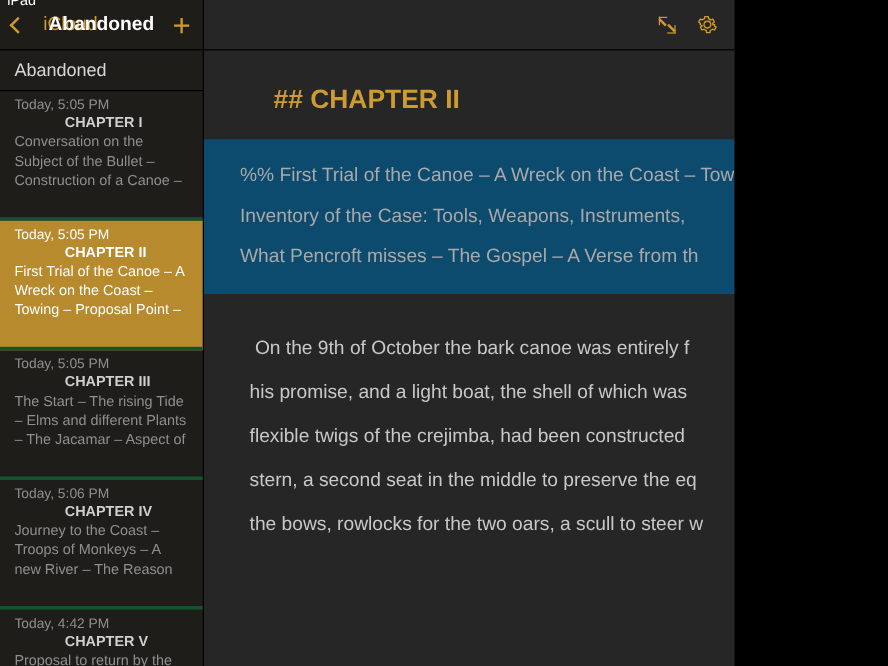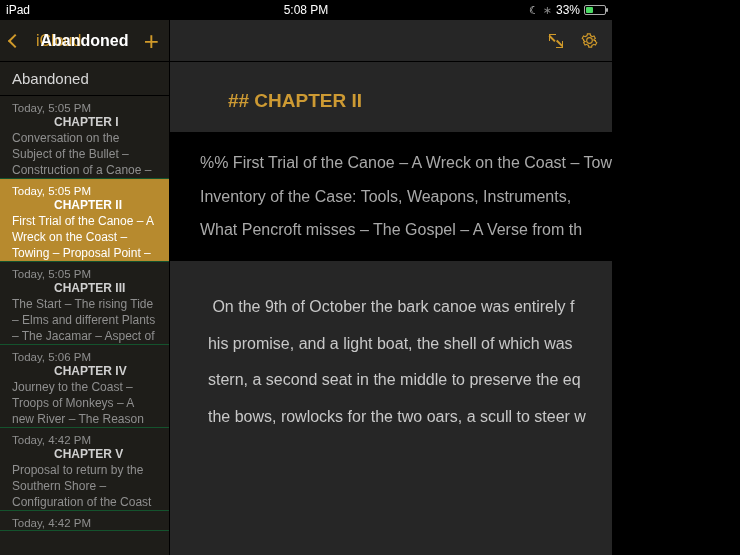--- a/index.html
+++ b/index.html
@@ -21,43 +21,43 @@
   .sidebar-header { height: 42px; display:flex; align-items:center; justify-content:space-between; padding:0 10px; border-bottom:1px solid #000; }
   .back { display:flex; align-items:center; color:#d19a2a; font-size:16px; gap:16px; }
   .chev-left { width:10px; height:10px; border-left:2px solid #d19a2a; border-bottom:2px solid #d19a2a; transform:rotate(45deg); }
   .sidebar-title { color:#fff; font-size:16px; font-weight:600; position:absolute; left:50%; transform:translateX(-50%); max-width:140px; white-space:nowrap; }
   .sidebar-header-inner { position:relative; width:100%; height:100%; display:flex; align-items:center; justify-content:space-between;}
   .plus { color:#d19a2a; font-size:26px; font-weight:300; line-height:1; }
 
   .folder-label { padding:8px 12px; color:#d7d7d7; font-size:15px; border-bottom:1px solid #000; }
 
   .note-list { flex:1; overflow:hidden; }
-  .note-item { padding:6px 12px 0; border-bottom:1px solid #14532d; }
+  .note-item { padding:6px 12px 23px; border-bottom:3px solid #14532d; }
   .note-date { font-size:11.5px; color:#8f8f8f; }
   .note-title { font-size:12px; font-weight:700; color:#d0d0d0; margin-top:1px;margin-left:42px; }
   .note-preview { font-size:12px; color:#8f8f8f; line-height:1.35; margin-top:1px; max-height:48px; overflow:hidden; }
   .note-item.selected { background:#b78a2e; }
   .note-item.selected .note-date,
   .note-item.selected .note-title,
   .note-item.selected .note-preview { color:#fff; }
 
   .editor { flex:1; background:#262626; display:flex; flex-direction:column; position:relative; }
   .editor-header { height:42px; display:flex; align-items:center; justify-content:flex-end; gap:18px; padding:0 14px; border-bottom:1px solid #000; }
   .expand-icon { width:14px; height:14px; position:relative; }
   .arrow-nw, .arrow-se { position:absolute; width:7px; height:7px; }
   .arrow-nw { left:0; top:0; border-top:1.5px solid #d19a2a; border-left:1.5px solid #d19a2a; }
   .arrow-nw::after { content:""; position:absolute; left:0; top:0; width:8px; height:1.5px; background:#d19a2a; transform:rotate(45deg); transform-origin:left top; }
   .arrow-se { right:0; bottom:0; border-bottom:1.5px solid #d19a2a; border-right:1.5px solid #d19a2a; }
   .arrow-se::after { content:""; position:absolute; right:0; bottom:0; width:8px; height:1.5px; background:#d19a2a; transform:rotate(45deg); transform-origin:right bottom; }
   .gear-icon { width:17px; height:17px; }
   .gear-icon svg { display:block; }
 
   .editor-body { flex:1; overflow:hidden; }
-  .md-heading { color:#cd9a33; font-size:19px; font-weight:600; padding:28px 0 20px 58px; }
-  .subtitle-block { background:#000000; padding:14px 0 14px 30px; color:#a9a9a9; font-size:16px; line-height:2.1; white-space:nowrap; overflow:hidden; font-family: "Avenir Next", "Avenir", -apple-system, sans-serif; }
+  .md-heading { color:#cd9a33; font-size:22px; font-weight:600; padding:28px 0 20px 58px; }
+  .subtitle-block { background:#0c4a6e; padding:14px 0 14px 30px; color:#a9a9a9; font-size:16px; line-height:2.1; white-space:nowrap; overflow:hidden; font-family: "Avenir Next", "Avenir", -apple-system, sans-serif; }
   .body-block { padding:28px 0 0 38px; color:#c8c8c8; font-size:16px; line-height:2.3; white-space:nowrap; overflow:hidden; font-family: "Avenir Next", "Avenir", -apple-system, sans-serif; }
   .body-block div:first-child::before { content:"\00a0"; }
 </style>
 </head>
 <body>
 
 <div class="app">
   <div class="status-bar">
     <span class="status-left">iPad</span>
     <span class="status-center">5:08 PM</span>
@@ -133,19 +133,20 @@
       <div class="editor-body">
         <div class="md-heading">## CHAPTER II</div>
         <div class="subtitle-block" id="subtitle-block">
             <div>%% First Trial of the Canoe – A Wreck on the Coast – Tow</div>
             <div>Inventory of the Case: Tools, Weapons, Instruments,</div>
             <div>What Pencroft misses – The Gospel – A Verse from th</div>
           </div>
         <div class="body-block" id="body-block">
             <div>On the 9th of October the bark canoe was entirely f</div>
             <div>his promise, and a light boat, the shell of which was</div>
+            <div>flexible twigs of the crejimba, had been constructed</div>
             <div>stern, a second seat in the middle to preserve the eq</div>
             <div>the bows, rowlocks for the two oars, a scull to steer w</div>
           </div>
       </div>
     </div>
   </div>
 </div>
 
 </body></html>

